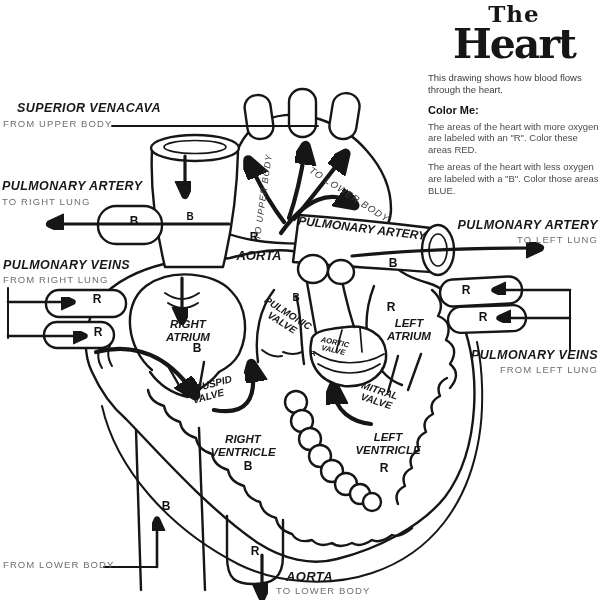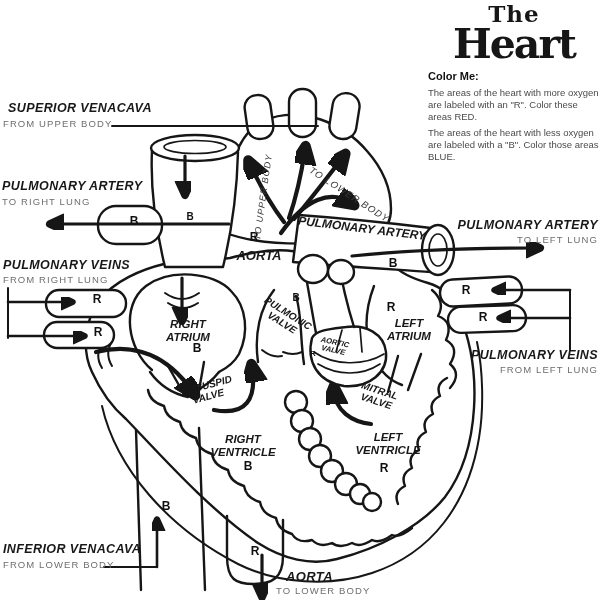--- a/index.html
+++ b/index.html
@@ -183,41 +183,41 @@
       <line class="w2" x1="112" y1="126" x2="318" y2="126"></line>
       <line class="w2" x1="104" y1="567" x2="157" y2="567"></line>
       <line class="w26" x1="157" y1="567" x2="157" y2="522" marker-end="url(#ah)"></line>
       <line class="a3" x1="262" y1="555" x2="262" y2="594" marker-end="url(#ah)"></line>
     </g>
   </svg>
 
   <div class="panel">
     <div class="title-the">The</div>
     <div class="title-heart">Heart</div>
+    <div class="intro">This drawing shows how blood flows through the heart.</div>
     <div class="cm-head">Color Me:</div>
     <div class="cm-p">The areas of the heart with more oxygen are labeled with an "R". Color these areas RED.</div>
     <div class="cm-p">The areas of the heart with less oxygen are labeled with a "B". Color those areas BLUE.</div>
   </div>
 
-  <div class="lbl" style="left:8px;top:101px">SUPERIOR VENACAVA</div>
+  <div class="lbl" style="left:17px;top:101px">SUPERIOR VENACAVA</div>
   <div class="sub" style="left:3px;top:118px">FROM UPPER BODY</div>
 
   <div class="lbl" style="left:2px;top:179px">PULMONARY ARTERY</div>
   <div class="sub" style="left:2px;top:196px">TO RIGHT LUNG</div>
 
   <div class="lbl" style="left:3px;top:258px">PULMONARY VEINS</div>
   <div class="sub" style="left:3px;top:274px">FROM RIGHT LUNG</div>
 
   <div class="lbl ral" style="right:2px;top:218px">PULMONARY ARTERY</div>
   <div class="sub ral" style="right:2px;top:234px">TO LEFT LUNG</div>
 
   <div class="lbl ral" style="right:2px;top:348px">PULMONARY VEINS</div>
   <div class="sub ral" style="right:2px;top:364px">FROM LEFT LUNG</div>
 
-  <div class="lbl" style="left:3px;top:542px">INFERIOR VENACAVA</div>
   <div class="sub" style="left:3px;top:559px">FROM LOWER BODY</div>
 
   <div class="lbl" style="left:286px;top:569px;font-size:13px">AORTA</div>
   <div class="sub" style="left:276px;top:585px">TO LOWER BODY</div>
 
   <div class="cl" style="left:263px;top:197px;font-size:9px;font-weight:normal;letter-spacing:1px;color:#3a3a3a;transform:translate(-50%,-50%) rotate(-82deg);white-space:nowrap">TO UPPER BODY</div>
   <div class="cl" style="left:349px;top:195px;font-size:9.5px;font-weight:normal;letter-spacing:1px;color:#3a3a3a;transform:translate(-50%,-50%) rotate(33deg);white-space:nowrap">TO LOWER BODY</div>
   <div class="cl" style="left:362px;top:229px;font-size:12px;transform:translate(-50%,-50%) rotate(7deg);white-space:nowrap">PULMONARY ARTERY</div>
   <div class="cl" style="left:259px;top:256px;font-size:13px;white-space:nowrap">AORTA</div>
 

